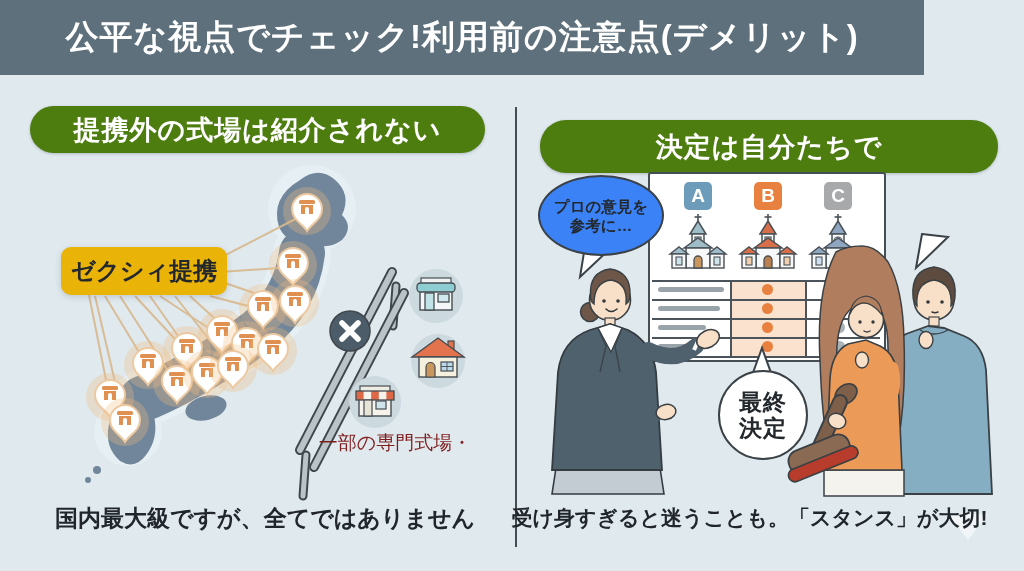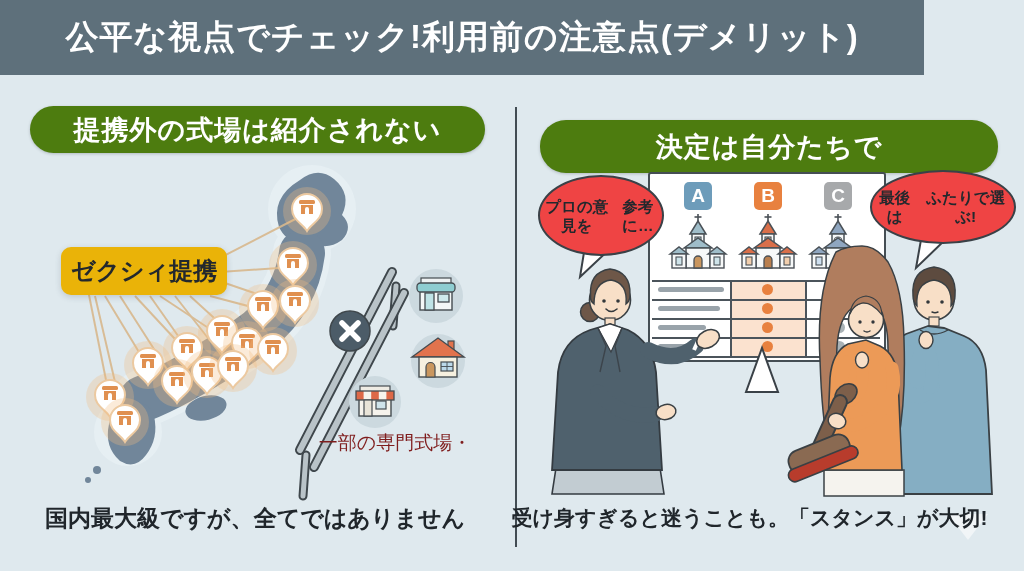--- a/index.html
+++ b/index.html
@@ -7,21 +7,21 @@
   .stage{position:relative;width:1024px;height:571px;background:#dfe9ee;overflow:hidden;}
   .abs{position:absolute;}
   .banner{left:0;top:0;width:924px;height:75px;background:#5e707b;display:flex;align-items:center;justify-content:center;}
   .banner span{color:#ffffff;font-size:33px;font-weight:700;letter-spacing:1px;}
   .pill{background:#4d7c0f;border-radius:26px;display:flex;align-items:center;justify-content:center;box-shadow:0 1px 3px rgba(40,50,60,.25);}
   .pill span{color:#ffffff;font-size:27px;font-weight:700;letter-spacing:1px;}
   .divider{left:515px;top:107px;width:2px;height:440px;background:#424c53;}
   .maplabel{left:61px;top:247px;width:166px;height:48px;background:#eab308;border-radius:10px;display:flex;align-items:center;justify-content:center;box-shadow:0 2px 6px rgba(60,70,80,.2);}
   .maplabel span{font-size:24px;font-weight:700;color:#23282d;}
   .caption{font-weight:400;color:#7f1d1d;text-align:center;}
-  .bubble{background:#ef4444;border:2.5px solid #3a4147;border-radius:50%;display:flex;flex-direction:row;align-items:center;justify-content:center;text-align:center;}
+  .bubble{background:#3b82f6;border:2.5px solid #3a4147;border-radius:50%;display:flex;flex-direction:column;align-items:center;justify-content:center;text-align:center;}
   .bubble span{font-size:15.5px;font-weight:700;color:#23282d;line-height:19px;}
   .finalcircle{left:718px;top:370px;width:86px;height:86px;background:#ffffff;border:2.5px solid #3a4147;border-radius:50%;display:flex;flex-direction:column;align-items:center;justify-content:center;}
   .finalcircle span{font-size:23px;font-weight:700;color:#23282d;line-height:26px;letter-spacing:1px;}
   .board{left:648px;top:172px;width:234px;height:186px;background:#ffffff;border:2px solid #454e54;border-radius:3px;}
   .colsq{position:absolute;top:8px;width:28px;height:28px;border-radius:5px;display:flex;align-items:center;justify-content:center;}
   .colsq span{color:#ffffff;font-size:19px;font-weight:700;}
   .church{position:absolute;top:38px;}
   .hl{position:absolute;left:80px;top:106px;width:76px;height:76px;background:#fbe2cf;}
   .hline{position:absolute;left:2px;width:228px;height:1.5px;background:#4b545b;}
   .vline{position:absolute;top:106px;width:1.5px;height:76px;background:#4b545b;}
@@ -313,29 +313,29 @@
       <path d="M746,392 L778,392 L762,348 Z" fill="#ffffff" stroke="#3a4147" stroke-width="2"></path>
     </g>
 
     <path d="M948,514 L988,514 L968,540 Z" fill="#ffffff" opacity="0.55"></path>
   </svg>
 
   <div class="abs bubble" style="left:538px;top:175px;width:122px;height:77px;">
     <span>プロの意見を</span>
     <span>参考に…</span>
   </div>
-  <div class="abs bubble" style="left:870px;top:170px;width:142px;height:70px;">
-    <span>最後は</span>
-    <span>ふたりで選ぶ!</span>
+  <div class="abs finalcircle">
+    <span>最終</span>
+    <span>決定</span>
   </div>
 
   <div class="abs caption" style="left:295px;top:431px;width:200px;font-size:19px;line-height:24px;">
     <div>一部の専門式場・</div>
   </div>
 
-  <div class="abs fn" style="left:10px;top:503px;width:490px;font-size:23px;">
+  <div class="abs fn" style="left:20px;top:503px;width:490px;font-size:23px;">
     <span>国内最大級ですが、全てではありません</span>
   </div>
   <div class="abs fn" style="left:502px;top:504px;width:495px;font-size:21px;">
     <span>受け身すぎると迷うことも。「スタンス」が大切!</span>
   </div>
 
 </div>
 
 </body></html>

